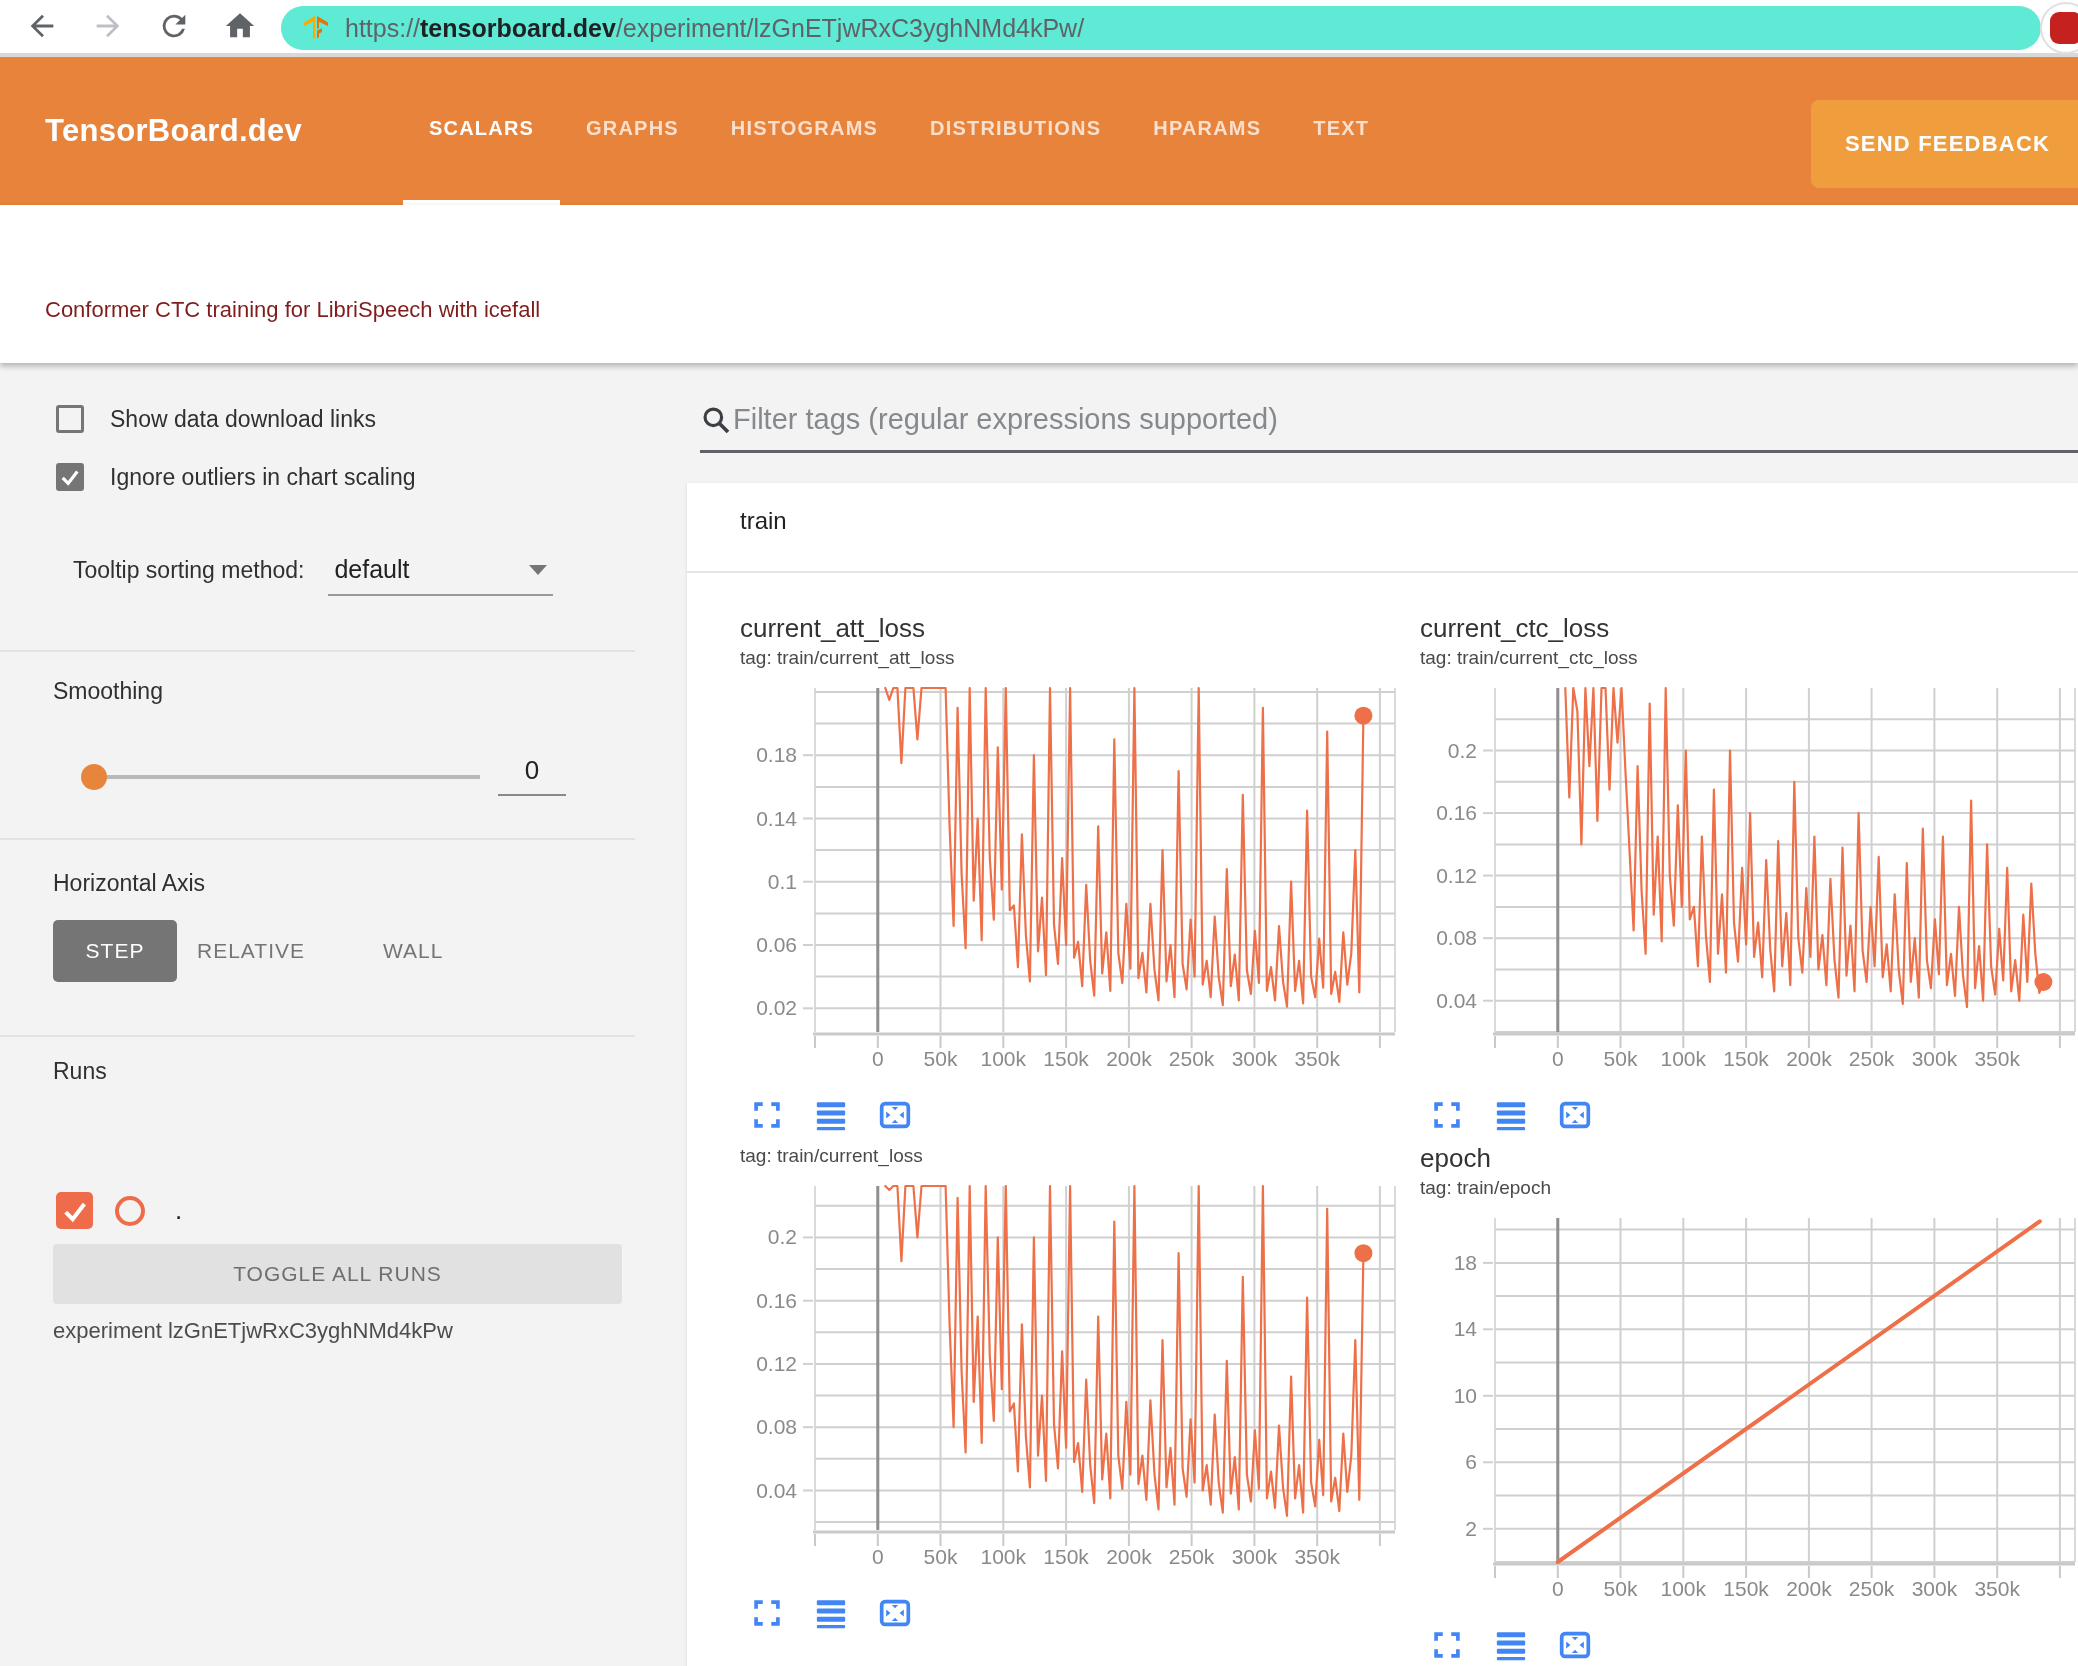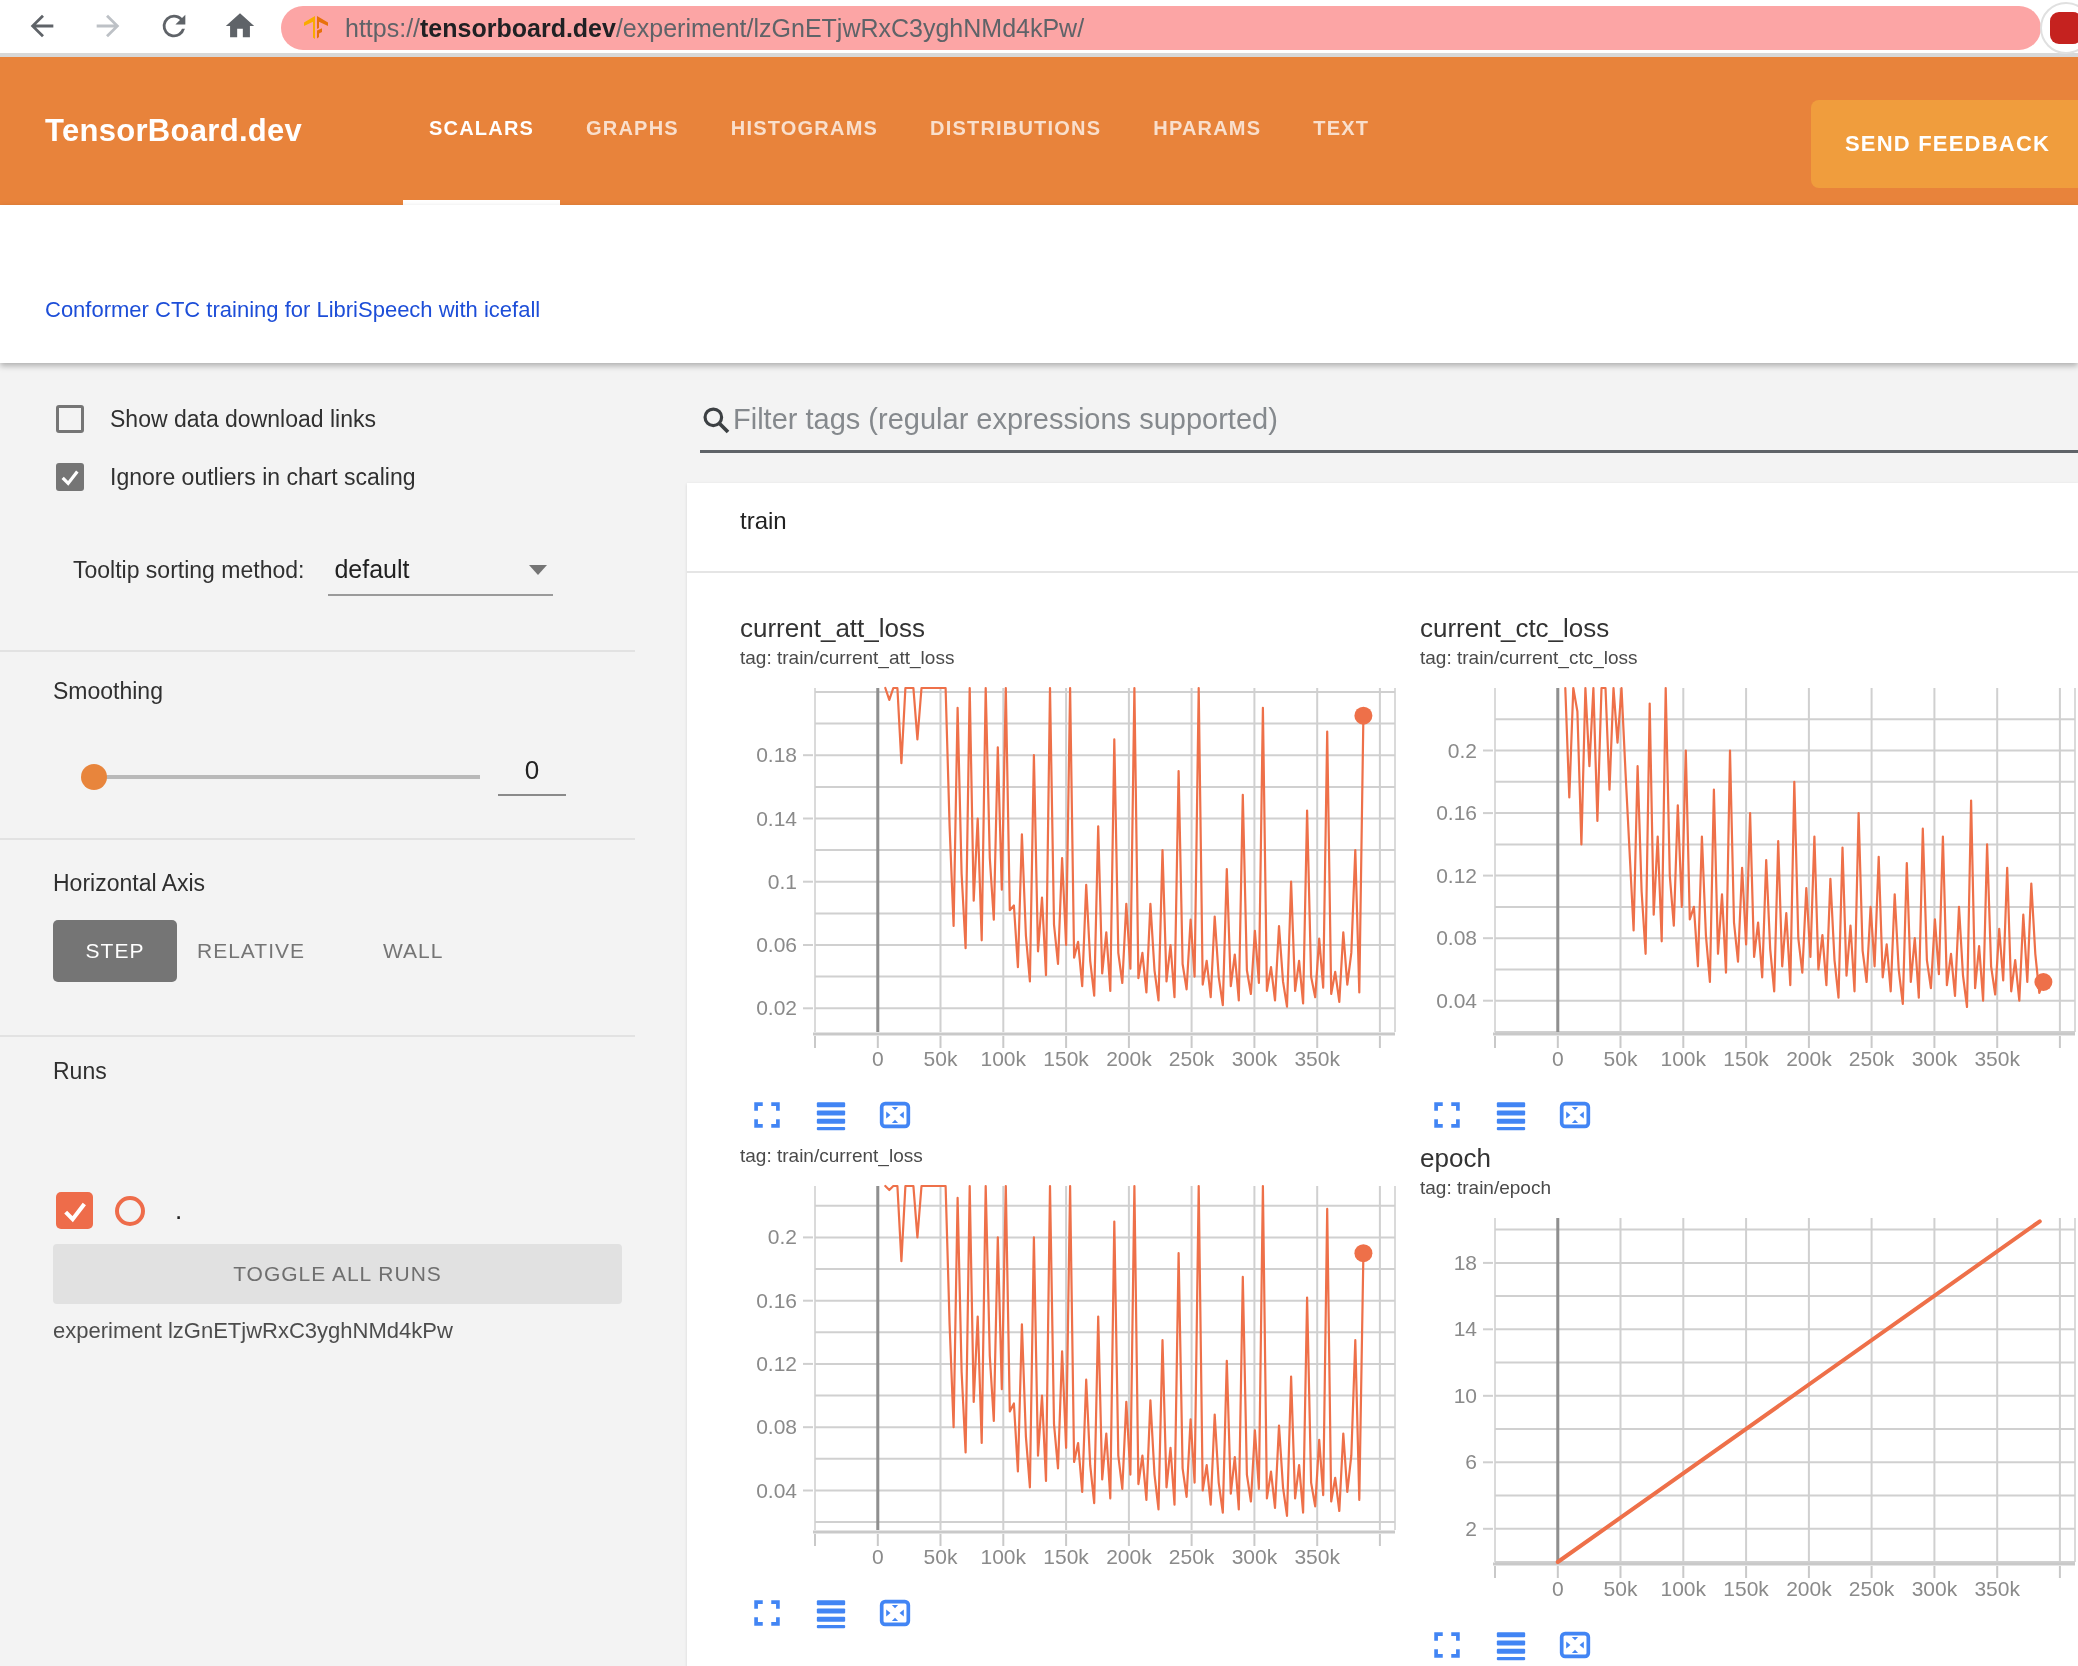--- a/index.html
+++ b/index.html
@@ -6,21 +6,21 @@
   html,body { width:2078px; height:1666px; overflow:hidden;
     font-family:"Liberation Sans", sans-serif; background:#f3f3f3; }
   .page { position:absolute; inset:0; width:2078px; height:1666px; overflow:hidden; }
 
   
   .chrome { position:absolute; left:0; top:0; width:2078px; height:57px;
     background:#ffffff; border-bottom:4px solid #d8d8d8; }
   .nav-icons { position:absolute; left:22px; top:6px; display:flex; gap:26px; align-items:center; }
   .nav-btn { width:40px; height:40px; display:flex; align-items:center; justify-content:center; cursor:pointer; }
   .url-pill { position:absolute; left:281px; top:6px; width:1760px; height:44px;
-    background:#fca5a5; border-radius:24px; display:flex; align-items:center; padding:0 20px; }
+    background:#5eead4; border-radius:24px; display:flex; align-items:center; padding:0 20px; }
   .url-text { font-size:25px; color:#5f6368; white-space:nowrap; }
   .url-text .domain { color:#202124; font-weight:700; }
   .favicon { margin-right:14px; display:flex; }
   .avatar-ring { position:absolute; right:-14px; top:2px; width:52px; height:52px; border-radius:50%;
     background:#fff; border:2px solid #e0e0e0; display:flex; align-items:center; justify-content:center; }
   .avatar-red { width:32px; height:32px; border-radius:9px; background:#c5221f; }
 
   
   .appbar { position:absolute; left:0; top:57px; width:2078px; height:148px; background:#e8833b; }
   .logo { position:absolute; left:45px; top:0; height:148px; display:flex; align-items:center;
@@ -29,21 +29,21 @@
   .tab { height:148px; display:flex; align-items:center; padding:0 26px; font-size:20px; font-weight:600;
     letter-spacing:1.2px; color:rgba(255,255,255,0.74); cursor:pointer; border-bottom:5px solid transparent; }
   .tab.active { color:#ffffff; border-bottom:5px solid #ffffff; }
   .feedback-btn { position:absolute; left:1811px; top:43px; width:400px; height:88px;
     background:#f09d3d; border-radius:8px; display:flex; align-items:center; padding-left:34px;
     color:#ffffff; font-size:22px; font-weight:600; letter-spacing:1.2px; cursor:pointer; }
 
   
   .subbar { position:absolute; left:0; top:205px; width:2078px; height:158px; background:#ffffff;
     box-shadow:0 3px 6px rgba(0,0,0,0.28); z-index:3; }
-  .subtitle { position:absolute; left:45px; top:92px; font-size:22px; color:#1d4ed8; }
+  .subtitle { position:absolute; left:45px; top:92px; font-size:22px; color:#7f1d1d; }
 
   
   .sidebar { position:absolute; left:0; top:363px; width:635px; height:1303px; background:#f3f3f3; }
   .cb-row { position:absolute; left:56px; display:flex; align-items:center; gap:26px; }
   .cb { width:28px; height:28px; border-radius:3px; flex:0 0 auto; cursor:pointer; }
   .cb.unchecked { border:3px solid #757575; background:transparent; }
   .cb.checked { background:#757575; display:flex; align-items:center; justify-content:center; }
   .cb-label { font-size:23px; color:#303030; }
   .tooltip-row { position:absolute; left:53px; top:555px; display:flex; align-items:baseline;margin-left:20px; }
   .tooltip-label { font-size:23px; color:#303030; }

